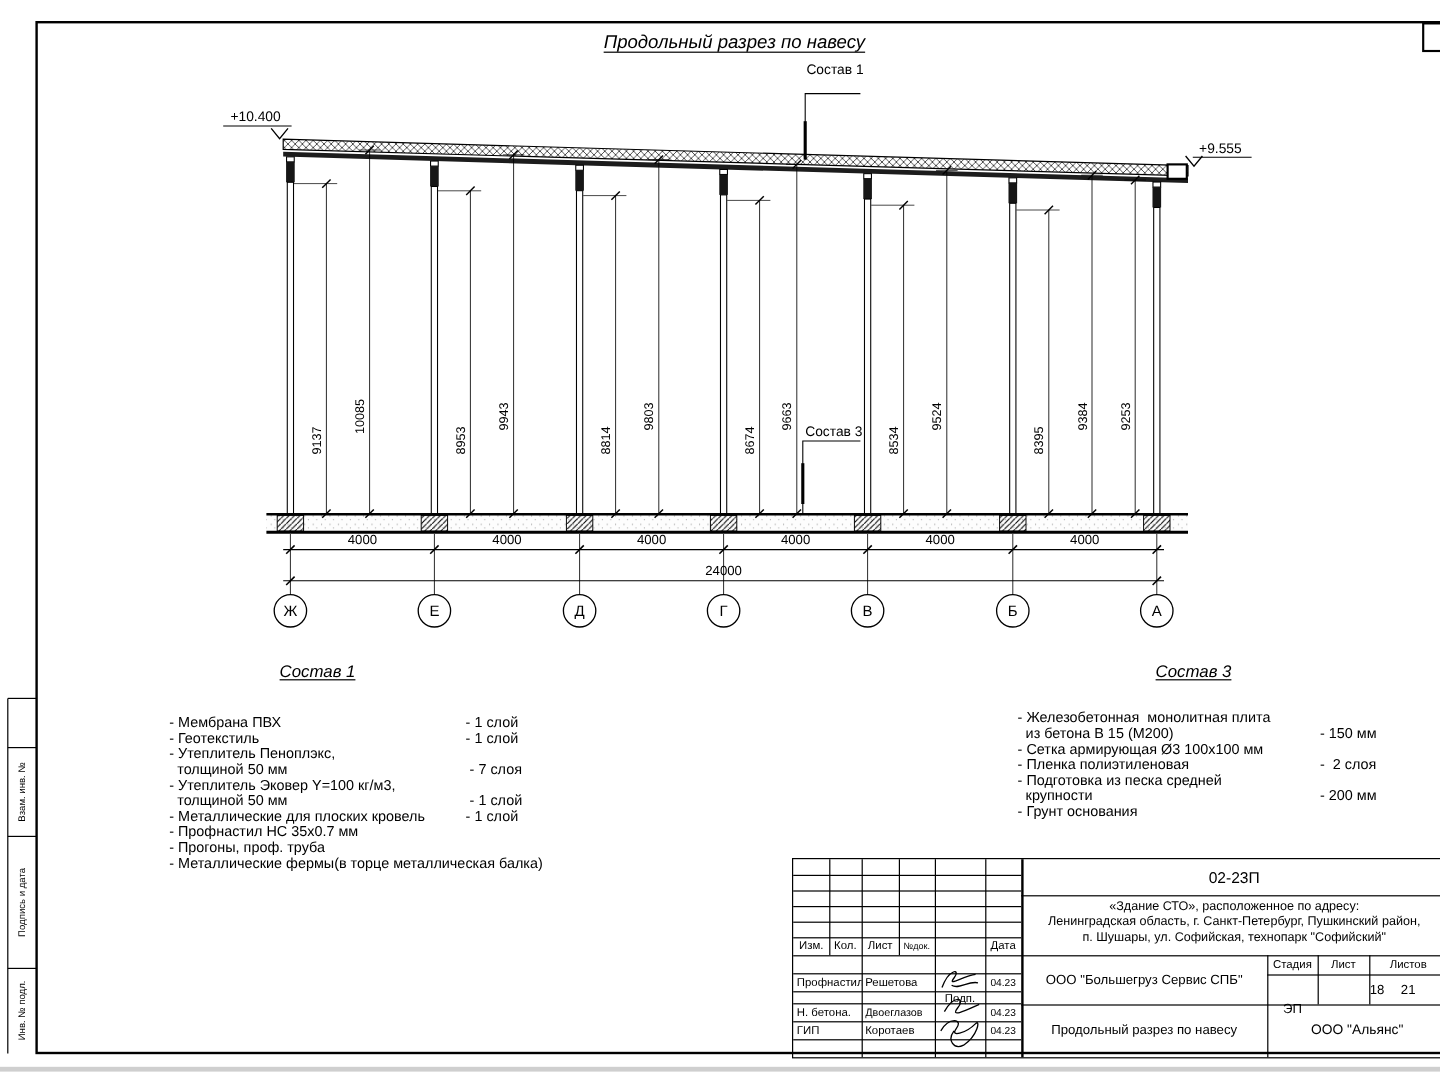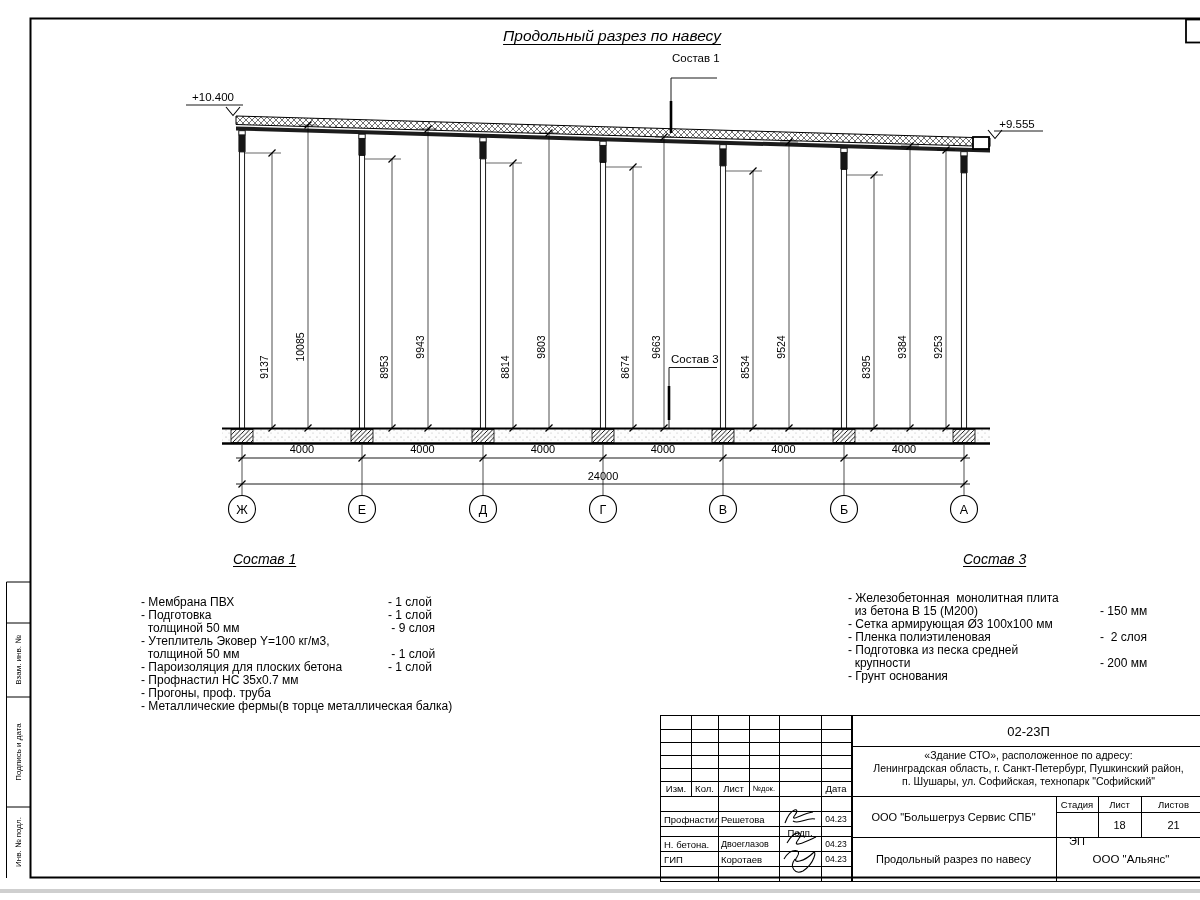--- a/index.html
+++ b/index.html
@@ -274,25 +274,26 @@
       <path d="M717,367.5 L669,367.5 L669,428" fill="none" stroke="#000" stroke-width="0.9"></path>
       <line x1="669" y1="386" x2="669" y2="420" stroke="#000" stroke-width="2.6"></line>
     </g>
   </svg>
 
   <div id="title"><span>Продольный разрез по навесу</span></div>
 
   <div class="sost-head" style="left:233px;top:551px;"><span>Состав 1</span></div>
   <div id="s1-list" class="sost-list" style="left:110px;top:596px;width:340px;margin-left:31px;">
     <div class="srow"><span class="nm">- Мембрана ПВХ</span><span class="qt">- 1 слой</span></div>
-    <div class="srow"><span class="nm">- Подготовка</span><span class="qt">- 1 слой</span></div>
-    <div class="srow"><span class="nm">  толщиной 50 мм</span><span class="qt"> - 9 слоя</span></div>
+    <div class="srow"><span class="nm">- Геотекстиль</span><span class="qt">- 1 слой</span></div>
+    <div class="srow"><span class="nm">- Утеплитель Пеноплэкс,</span><span class="qt"></span></div>
+    <div class="srow"><span class="nm">  толщиной 50 мм</span><span class="qt"> - 7 слоя</span></div>
     <div class="srow"><span class="nm">- Утеплитель Эковер Y=100 кг/м3,</span><span class="qt"></span></div>
     <div class="srow"><span class="nm">  толщиной 50 мм</span><span class="qt"> - 1 слой</span></div>
-    <div class="srow"><span class="nm">- Пароизоляция для плоских бетона</span><span class="qt">- 1 слой</span></div>
+    <div class="srow"><span class="nm">- Металлические для плоских кровель</span><span class="qt">- 1 слой</span></div>
     <div class="srow"><span class="nm">- Профнастил НС 35х0.7 мм</span><span class="qt"></span></div>
     <div class="srow"><span class="nm">- Прогоны, проф. труба</span><span class="qt"></span></div>
     <div class="srow"><span class="nm">- Металлические фермы(в торце металлическая балка)</span><span class="qt"></span></div>
   </div>
 
   <div class="sost-head" style="left:963px;top:551px;"><span>Состав 3</span></div>
   <div id="s3-list" class="sost-list" style="left:848px;top:592px;width:340px;">
     <div class="srow"><span class="nm">- Железобетонная  монолитная плита</span><span class="qt"></span></div>
     <div class="srow"><span class="nm">  из бетона В 15 (М200)</span><span class="qt">- 150 мм</span></div>
     <div class="srow"><span class="nm">- Сетка армирующая Ø3 100х100 мм</span><span class="qt"></span></div>
@@ -356,19 +357,19 @@
       <div>«Здание СТО», расположенное по адресу:</div>
       <div>Ленинградская область, г. Санкт-Петербург, Пушкинский район,</div>
       <div>п. Шушары, ул. Софийская, технопарк "Софийский"</div>
     </div>
     <div class="tbt ctr" style="left:190px;top:80px;width:205px;height:41px;font-size:11px;">ООО "Большегруз Сервис СПБ"</div>
     <div class="tbt ctr" style="left:190px;top:121px;width:205px;height:44px;font-size:11px;">Продольный разрез по навесу</div>
     <div class="tbt ctr" style="left:395px;top:81px;width:42px;height:14px;">Стадия</div>
     <div class="tbt ctr" style="left:437px;top:81px;width:43px;height:14px;">Лист</div>
     <div class="tbt ctr" style="left:480px;top:81px;width:65px;height:14px;">Листов</div>
     <div class="tbt ctr" style="left:395px;top:112px;width:42px;height:25px;font-size:11px;">ЭП</div>
-    <div class="tbt ctr" style="left:437px;top:96px;width:43px;height:25px;font-size:11px;">18</div>
+    <div class="tbt ctr" style="left:437px;top:96px;width:43px;height:25px;font-size:11px;padding-left:28px;">18</div>
     <div class="tbt ctr" style="left:480px;top:96px;width:65px;height:25px;font-size:11px;">21</div>
     <div class="tbt ctr" style="left:395px;top:121px;width:150px;height:44px;font-size:11.5px;">ООО "Альянс"</div>
   </div>
 
   <div id="shadow"></div>
 </div>
 
 </body></html>

